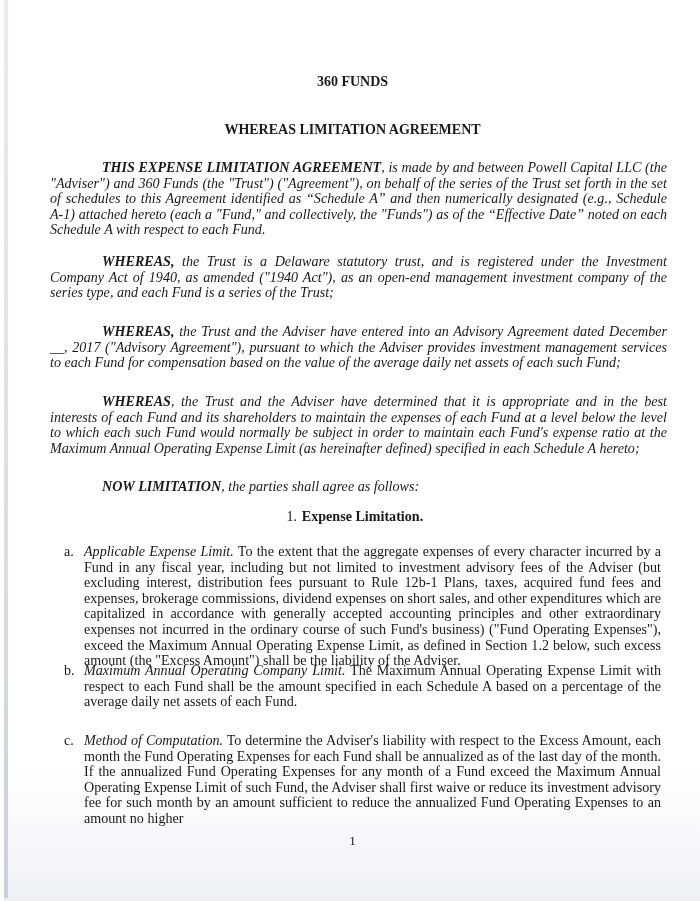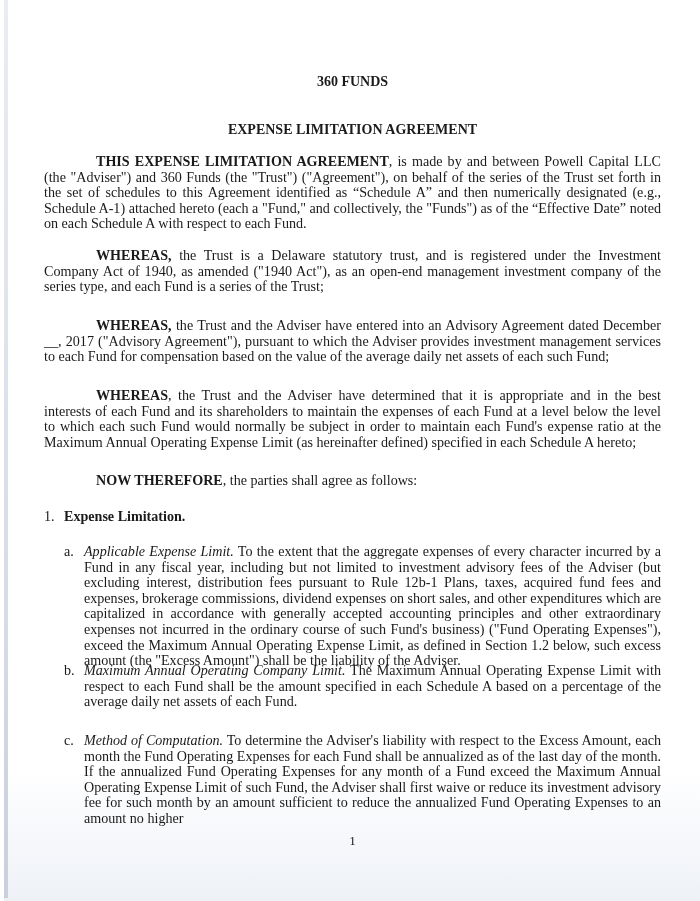--- a/index.html
+++ b/index.html
@@ -25,25 +25,25 @@
   .content {
     position: absolute; left: 40px; top: 0; width: 617px;
     font-size: 14.1px; line-height: 15.6px;
   }
   .heading {
     position: absolute; left: 0; width: 617px; text-align: center; font-weight: bold;
     font-size: 14px;
   }
   .para {
     position: absolute; left: 0; width: 617px; text-align: justify;
-    text-indent: 52px; margin: 0;
+    text-indent: 52px; margin: 6px; font-style: italic;
   }
   .para b { font-weight: bold; }
   .section-head {
-    position: absolute; left: 0; width: 617px; font-weight: bold;
+    position: absolute; left: 0; width: 617px; font-weight: bold; text-align: center;
   }
   .section-head .num { font-weight: normal; display: inline-block; width: 20px; }
   .item {
     position: absolute; left: 40px; width: 577px;
   }
   .item .marker { position: absolute; left: -20px; top: 0; }
   .item p { margin: 0; text-align: justify; }
   .item i { font-style: italic; margin-top: 8px; }
   .page-num {
     position: absolute; left: 0; width: 617px; text-align: center; font-size: 13px;
@@ -51,31 +51,31 @@
 </style>
 </head>
 <body>
 
 <div class="page">
   <div class="left-edge"></div>
   <div class="bottom-edge"></div>
 
   <div class="content">
     <div class="heading" style="top:74px;">360 FUNDS</div>
-    <div class="heading" style="top:122px;">EXPENSE LIMITATION AGREEMENT</div>
+    <div class="heading" style="top:122px;">WHEREAS LIMITATION AGREEMENT</div>
 
     <p class="para" style="top:154px;"><b>THIS EXPENSE LIMITATION AGREEMENT</b><span>, is made by and between Powell Capital LLC (the "Adviser") and 360 Funds (the "Trust") ("Agreement"), on behalf of the series of the Trust set forth in the set of schedules to this Agreement identified as “Schedule A” and then numerically designated (e.g., Schedule A-1) attached hereto (each a "Fund," and collectively, the "Funds") as of the “Effective Date” noted on each Schedule A with respect to each Fund.</span></p>
 
     <p class="para" style="top:248px;"><b>WHEREAS,</b><span> the Trust is a Delaware statutory trust, and is registered under the Investment Company Act of 1940, as amended ("1940 Act"), as an open-end management investment company of the series type, and each Fund is a series of the Trust;</span></p>
 
     <p class="para" style="top:318px;"><b>WHEREAS,</b><span> the Trust and the Adviser have entered into an Advisory Agreement dated December __, 2017 ("Advisory Agreement"), pursuant to which the Adviser provides investment management services to each Fund for compensation based on the value of the average daily net assets of each such Fund;</span></p>
 
     <p class="para" style="top:388px;"><b>WHEREAS</b><span>, the Trust and the Adviser have determined that it is appropriate and in the best interests of each Fund and its shareholders to maintain the expenses of each Fund at a level below the level to which each such Fund would normally be subject in order to maintain each Fund's expense ratio at the Maximum Annual Operating Expense Limit (as hereinafter defined) specified in each Schedule A hereto;</span></p>
 
-    <p class="para" style="top:473px;"><b>NOW THEREFORE</b><span>, the parties shall agree as follows:</span></p>
+    <p class="para" style="top:473px;"><b>NOW LIMITATION</b><span>, the parties shall agree as follows:</span></p>
 
     <div class="section-head" style="top:509px;"><span class="num">1.</span><span>Expense Limitation.</span></div>
 
     <div class="item" style="top:544px;">
       <span class="marker">a.</span>
       <p><i>Applicable Expense Limit.</i><span>  To the extent that the aggregate expenses of every character incurred by a Fund in any fiscal year, including but not limited to investment advisory fees of the Adviser (but excluding interest, distribution fees pursuant to Rule 12b-1 Plans, taxes, acquired fund fees and expenses, brokerage commissions, dividend expenses on short sales, and other expenditures which are capitalized in accordance with generally accepted accounting principles and other extraordinary expenses not incurred in the ordinary course of such Fund's business) ("Fund Operating Expenses"), exceed the Maximum Annual Operating Expense Limit, as defined in Section 1.2 below, such excess amount (the "Excess Amount") shall be the liability of the Adviser.</span></p>
     </div>
 
     <div class="item" style="top:663px;">
       <span class="marker">b.</span>

